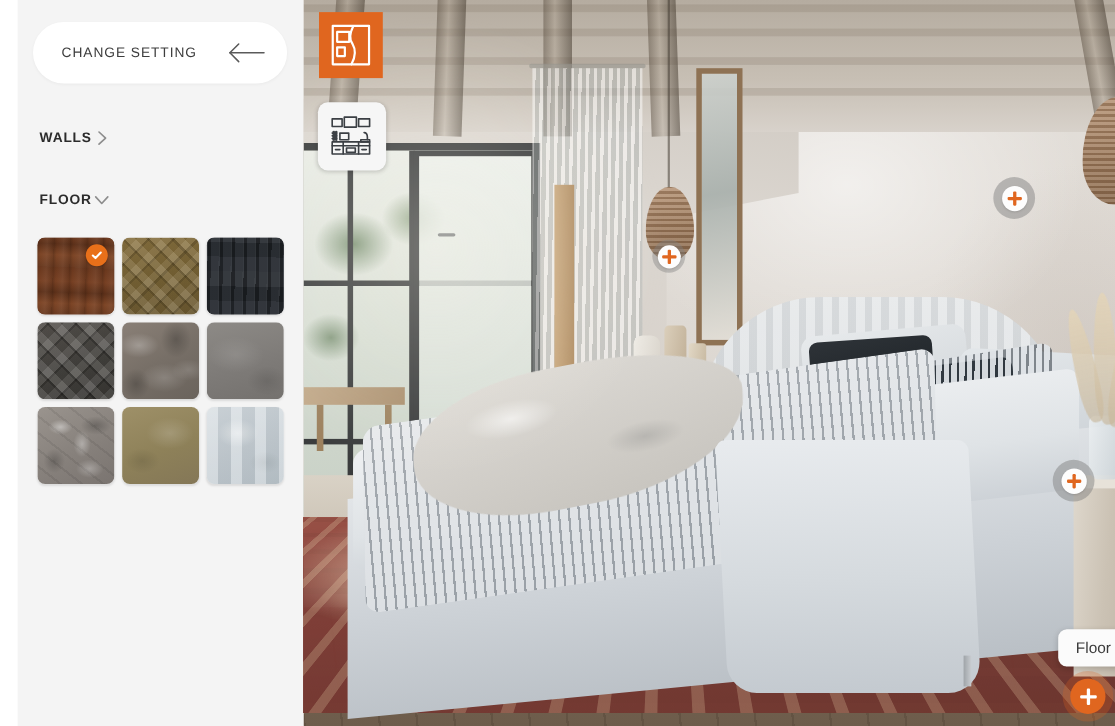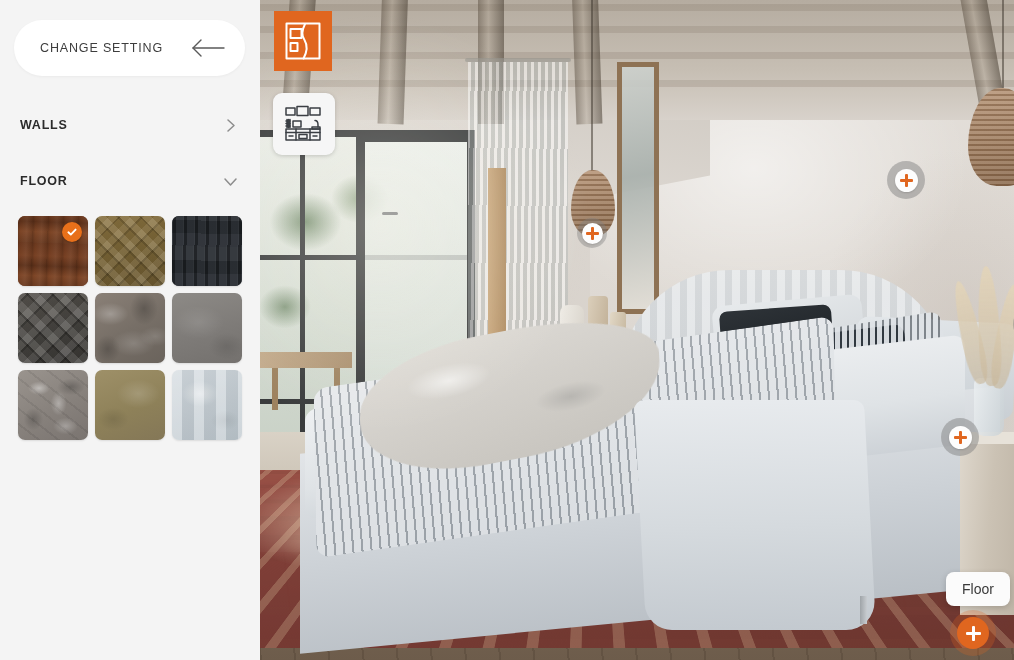--- a/index.html
+++ b/index.html
@@ -6,20 +6,21 @@
   html, body {
     width: 1014px; height: 660px;
     overflow: hidden;
     font-family: "Liberation Sans", sans-serif;
     background: #ffffff;
   }
   #app {
     position: relative;
     width: 1014px; height: 549px;
     display: flex;
+    padding-left: 16px;
   }
 
   
   #sidebar {
     position: relative;
     width: 260px; height: 660px;
     background: #f4f4f4;
     flex: 0 0 260px;
   }
 
@@ -45,21 +46,20 @@
   }
   .arrow-left-icon { width: 34px; height: 20px; display:block; }
 
   .section-row {
     position: absolute;
     left: 20px;
     width: 220px;
     height: 30px;
     display: flex;
     align-items: center;
-    justify-content: space-between;
     cursor: pointer;
   }
   #section-walls { top: 110px; }
   #section-floor { top: 166px; }
   .section-title {
     font-size: 12.5px;
     font-weight: 700;
     letter-spacing: 0.75px;
     color: #2b2b2b;
   }

